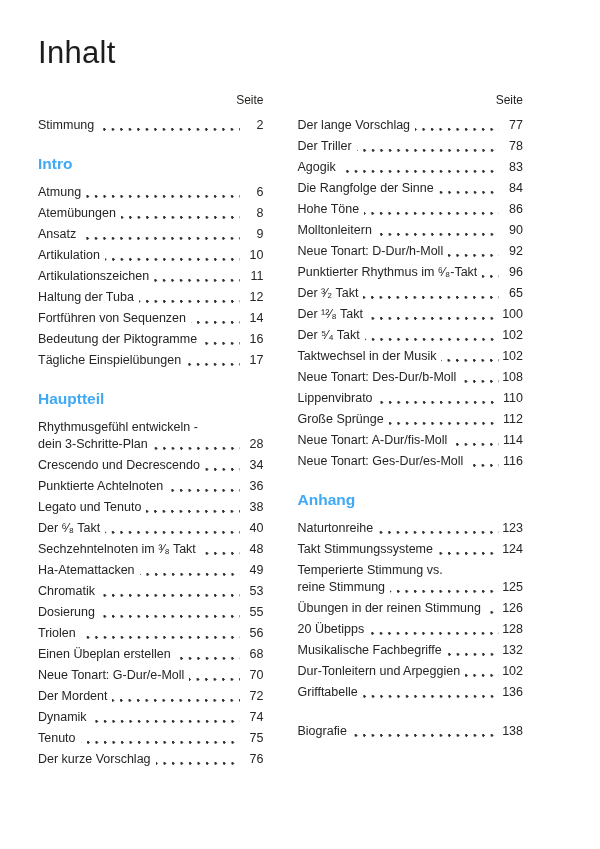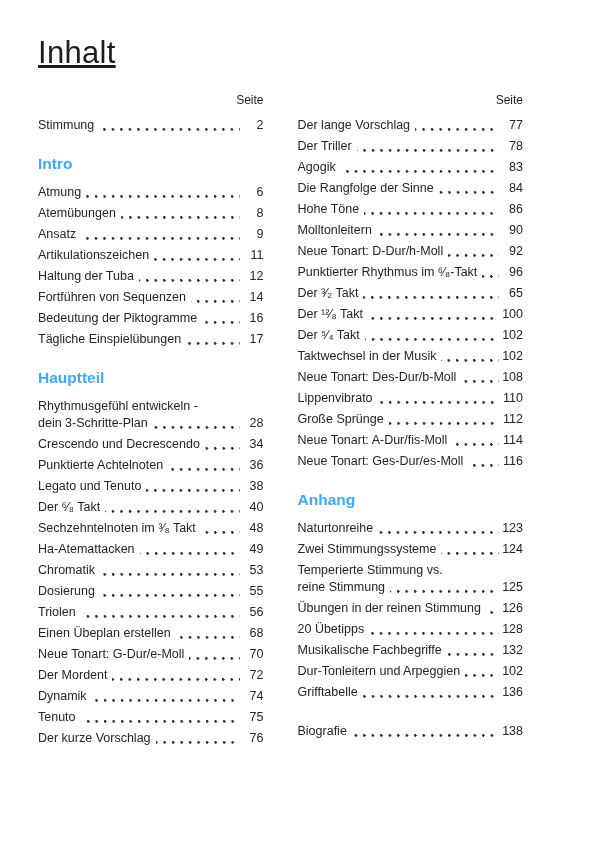--- a/index.html
+++ b/index.html
@@ -5,21 +5,21 @@
   :root { --accent:#3FA9F5; --ink:#262424; }
   html,body{margin:0;padding:0;background:#ffffff;}
   .page{
     width:600px;height:849px;box-sizing:border-box;
     padding:36px 77px 0 38px;background:#ffffff;
     font-family:"Liberation Sans","DejaVu Sans",sans-serif;
     color:var(--ink);
   }
   .page-title{
     font-size:31px;font-weight:400;color:#1d1d1b;
-    margin:0;line-height:1.1;letter-spacing:.3px;text-decoration:underline;
+    margin:0;line-height:1.1;letter-spacing:.3px;
   }
   .columns{display:flex;gap:34px;margin-top:23px;}
   .col{flex:1;min-width:0;}
   .col-header{
     text-align:right;font-size:12px;color:#1d1d1b;
     margin-bottom:10px;line-height:14px;
   }
   .block--entries{margin-top:2px;}
   .block--entries + .block--entries,
   .block--section + .block--entries{margin-top:22px;}
@@ -78,20 +78,27 @@
             </div>
             <div class="entry">
               <div class="entry-line">
                 <span class="entry-label">Ansatz</span>
                 <span class="leader"></span>
                 <span class="pagenum">9</span>
               </div>
             </div>
             <div class="entry">
               <div class="entry-line">
+                <span class="entry-label">Artikulation</span>
+                <span class="leader"></span>
+                <span class="pagenum">10</span>
+              </div>
+            </div>
+            <div class="entry">
+              <div class="entry-line">
                 <span class="entry-label">Artikulationszeichen</span>
                 <span class="leader"></span>
                 <span class="pagenum">11</span>
               </div>
             </div>
             <div class="entry">
               <div class="entry-line">
                 <span class="entry-label">Haltung der Tuba</span>
                 <span class="leader"></span>
                 <span class="pagenum">12</span>
@@ -367,21 +374,21 @@
             <div class="section-heading">Anhang</div>
             <div class="entry">
               <div class="entry-line">
                 <span class="entry-label">Naturtonreihe</span>
                 <span class="leader"></span>
                 <span class="pagenum">123</span>
               </div>
             </div>
             <div class="entry">
               <div class="entry-line">
-                <span class="entry-label">Zwei Stimmungssysteme</span>
+                <span class="entry-label">Takt Stimmungssysteme</span>
                 <span class="leader"></span>
                 <span class="pagenum">124</span>
               </div>
             </div>
             <div class="entry">
               <div class="entry-line">
                 <span class="entry-label">Temperierte Stimmung vs.</span>
               </div>
               <div class="entry-line">
                 <span class="entry-label">reine Stimmung</span>

